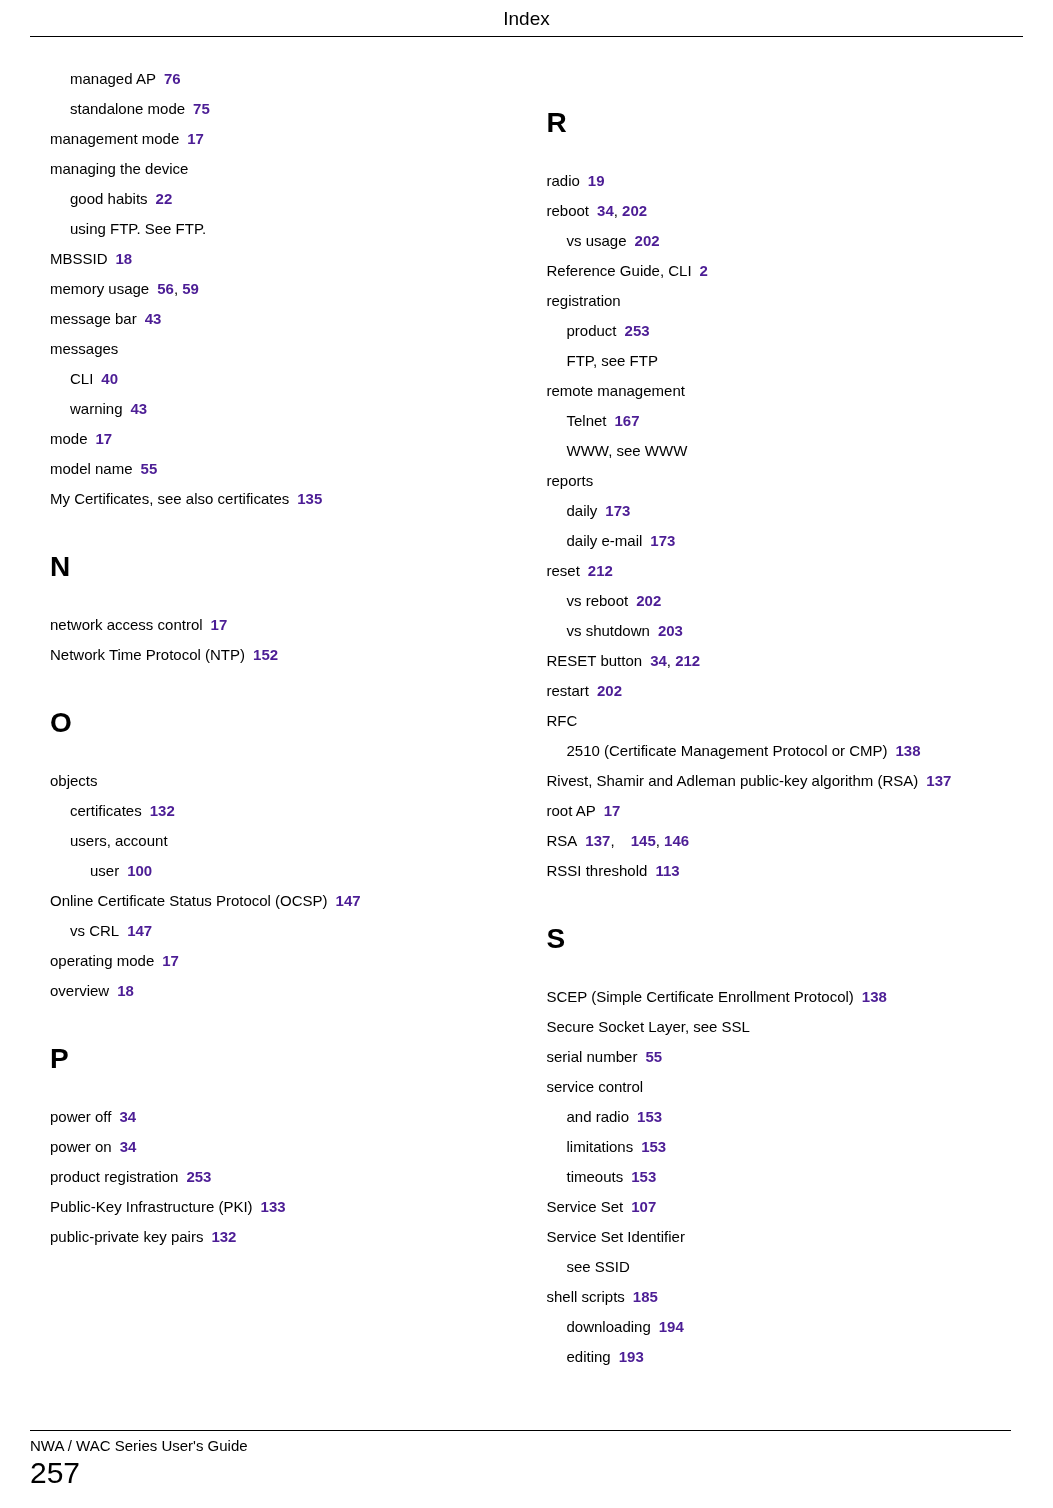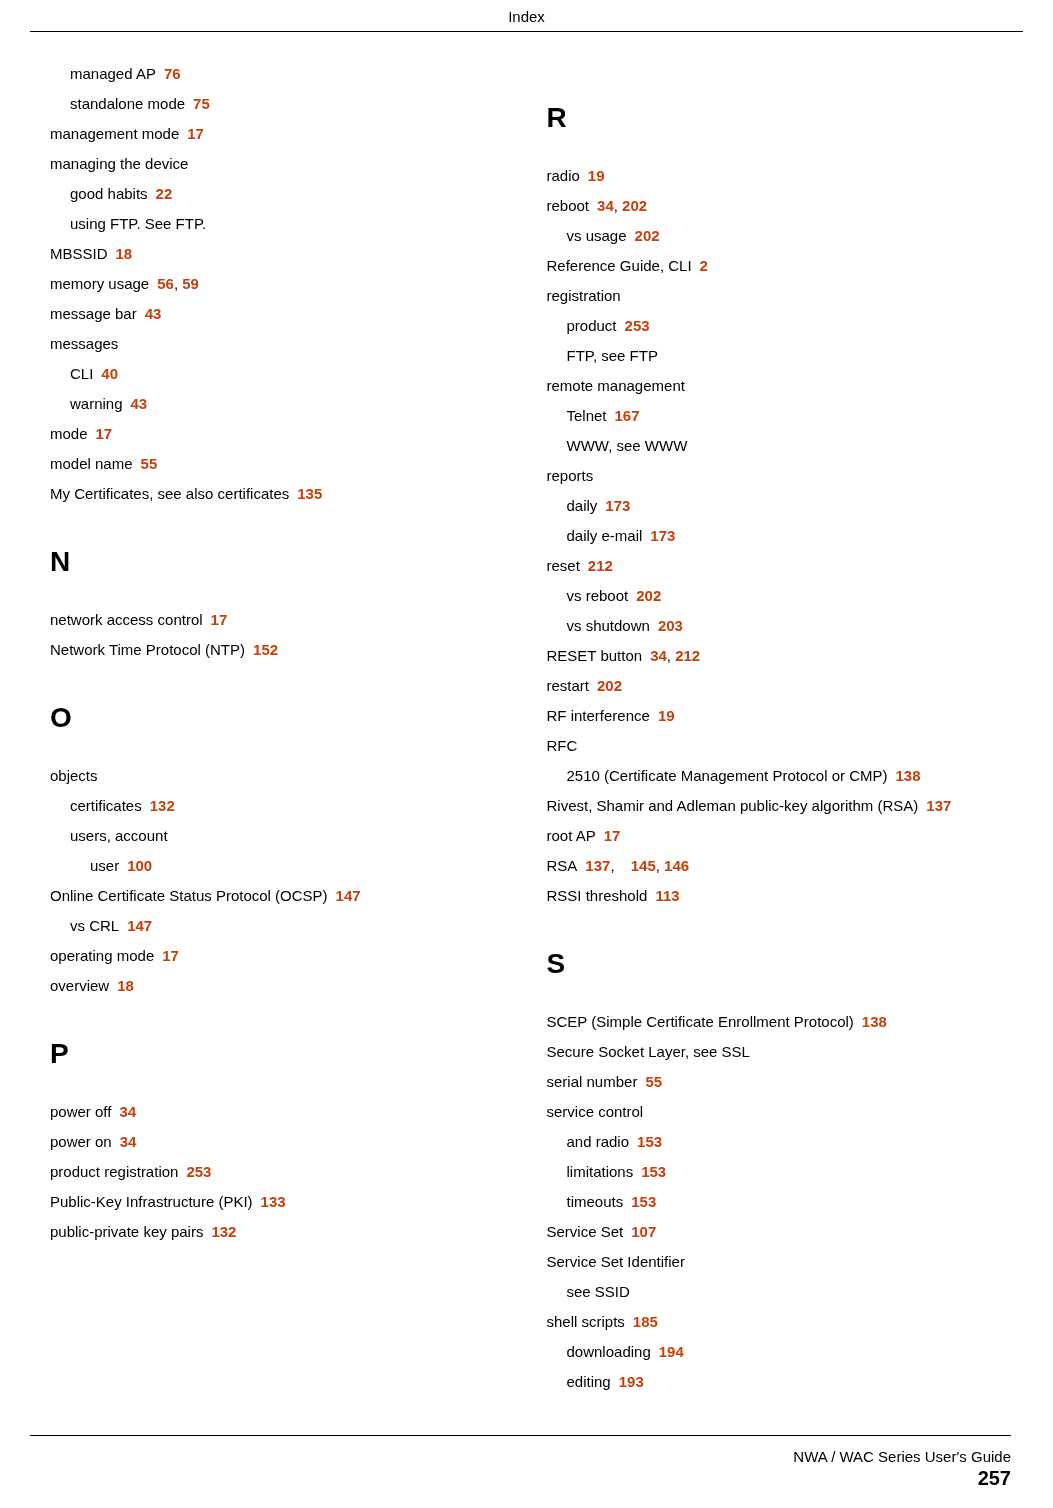--- a/index.html
+++ b/index.html
@@ -15,21 +15,21 @@
       margin: 0 auto;
       padding: 0;
     }
     .page {
       padding: 0 30px;
       min-height: 1508px;
       position: relative;
     }
     .header {
       text-align: center;
-      font-size: 15px;
+      font-size: 19px;
       padding: 8px 0 6px 0;
       border-bottom: 1px solid #000;
     }
     .content {
       display: flex;
       gap: 40px;
       padding: 30px 20px 0 20px;
     }
     .col {
       flex: 1;
@@ -46,44 +46,44 @@
       line-height: 1.6;
       margin-bottom: 6px;
     }
     .sub1 {
       padding-left: 20px;
     }
     .sub2 {
       padding-left: 40px;
     }
     .page-ref {
-      color: #c2410c;
+      color: #4c1d95;
       font-weight: bold;
       margin-left: 8px;
     }
     .page-ref-sep {
       color: #000;
       font-weight: normal;
     }
     .footer {
       position: absolute;
       bottom: 18px;
       left: 0;
       right: 12px;
-      text-align: right;
+      text-align: left;
       border-top: 1px solid #000;
-      padding-top: 12px;
+      padding-top: 6px;
       margin: 0 30px;
     }
     .footer-text {
       font-size: 15px;
     }
     .footer-page {
-      font-size: 20px;
-      font-weight: bold;
+      font-size: 30px;
+      font-weight: normal;
       margin-top: 2px;
     }
   </style>
 </head>
 <body>
 
 <div class="page">
   <div class="header">Index</div>
   <div class="content">
     <div class="col" id="left-col">
@@ -134,21 +134,20 @@
         <div class="entry sub1"><span>Telnet</span><span class="page-ref">167</span></div>
         <div class="entry sub1"><span>WWW, see WWW</span></div>
         <div class="entry"><span>reports</span></div>
         <div class="entry sub1"><span>daily</span><span class="page-ref">173</span></div>
         <div class="entry sub1"><span>daily e-mail</span><span class="page-ref">173</span></div>
         <div class="entry"><span>reset</span><span class="page-ref">212</span></div>
         <div class="entry sub1"><span>vs reboot</span><span class="page-ref">202</span></div>
         <div class="entry sub1"><span>vs shutdown</span><span class="page-ref">203</span></div>
         <div class="entry"><span>RESET button</span><span class="page-ref">34</span><span class="page-ref-sep">, </span><span class="page-ref" style="margin-left: 0px;">212</span></div>
         <div class="entry"><span>restart</span><span class="page-ref">202</span></div>
-        <div class="entry"><span>RF interference</span><span class="page-ref">19</span></div>
         <div class="entry"><span>RFC</span></div>
         <div class="entry sub1"><span>2510 (Certificate Management Protocol or CMP)</span><span class="page-ref">138</span></div>
         <div class="entry"><span>Rivest, Shamir and Adleman public-key algorithm (RSA)</span><span class="page-ref">137</span></div>
         <div class="entry"><span>root AP</span><span class="page-ref">17</span></div>
         <div class="entry"><span>RSA</span><span class="page-ref">137</span><span class="page-ref-sep">, </span><span class="page-ref" style="margin-left: 12px;">145</span><span class="page-ref-sep">, </span><span class="page-ref" style="margin-left: 0px; margin-top: 43px;">146</span></div>
         <div class="entry"><span>RSSI threshold</span><span class="page-ref">113</span></div>
         <div class="section-letter">S</div>
         <div class="entry"><span>SCEP (Simple Certificate Enrollment Protocol)</span><span class="page-ref">138</span></div>
         <div class="entry"><span>Secure Socket Layer, see SSL</span></div>
         <div class="entry"><span>serial number</span><span class="page-ref">55</span></div>

